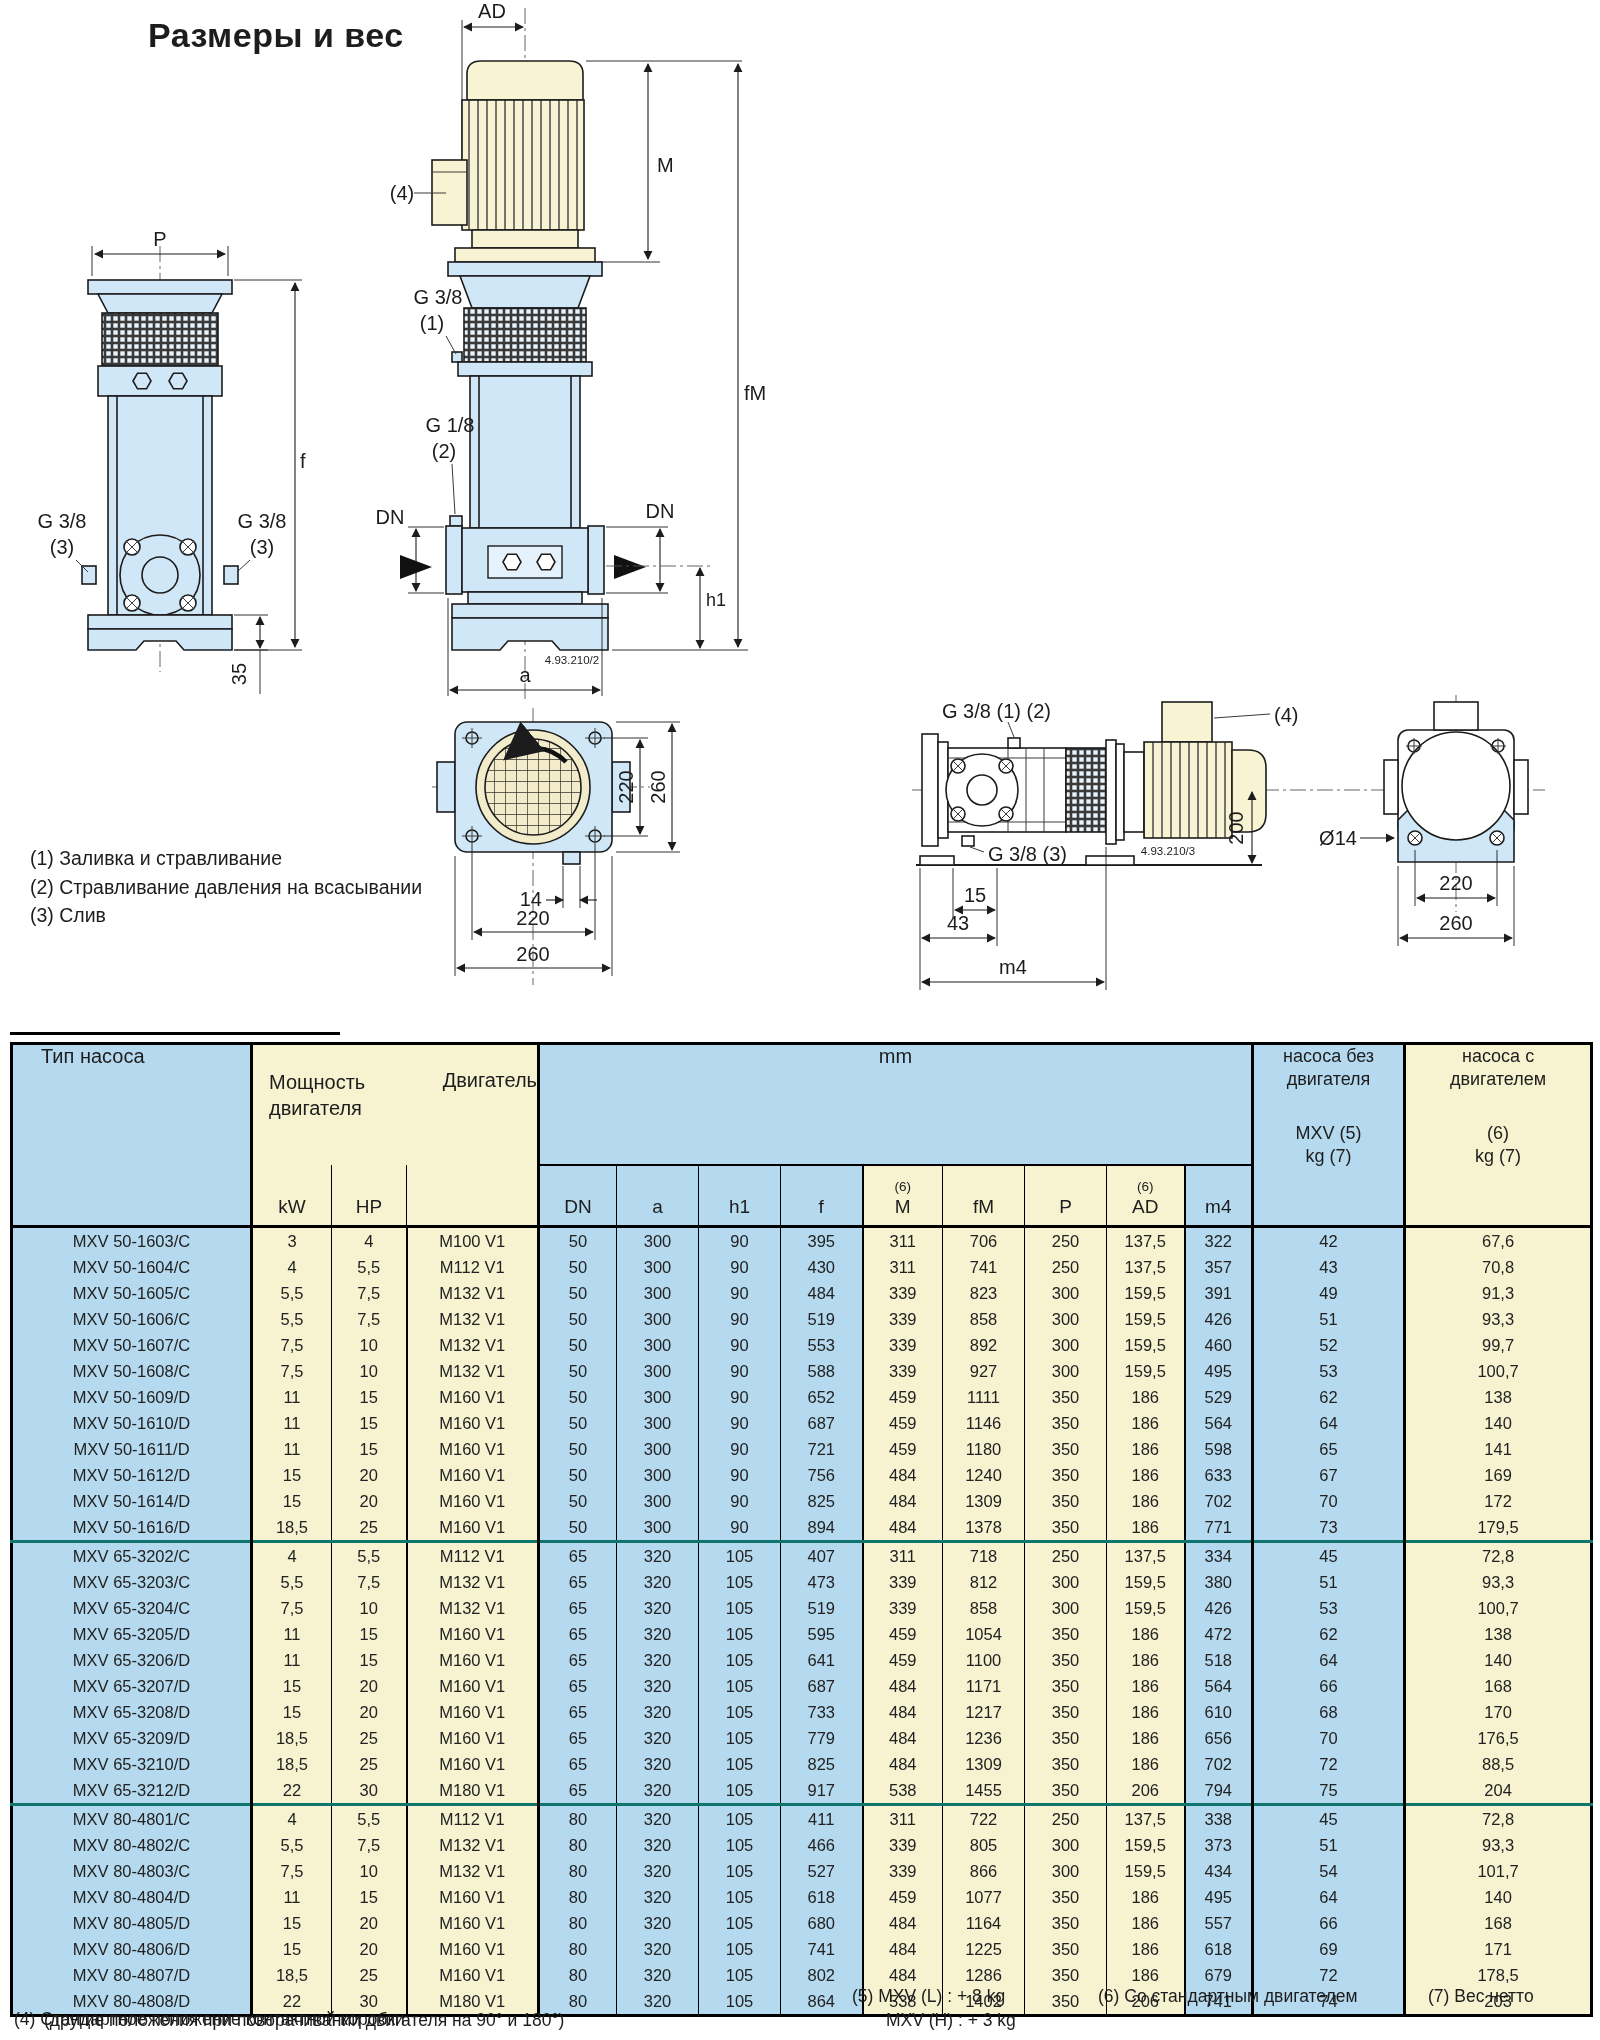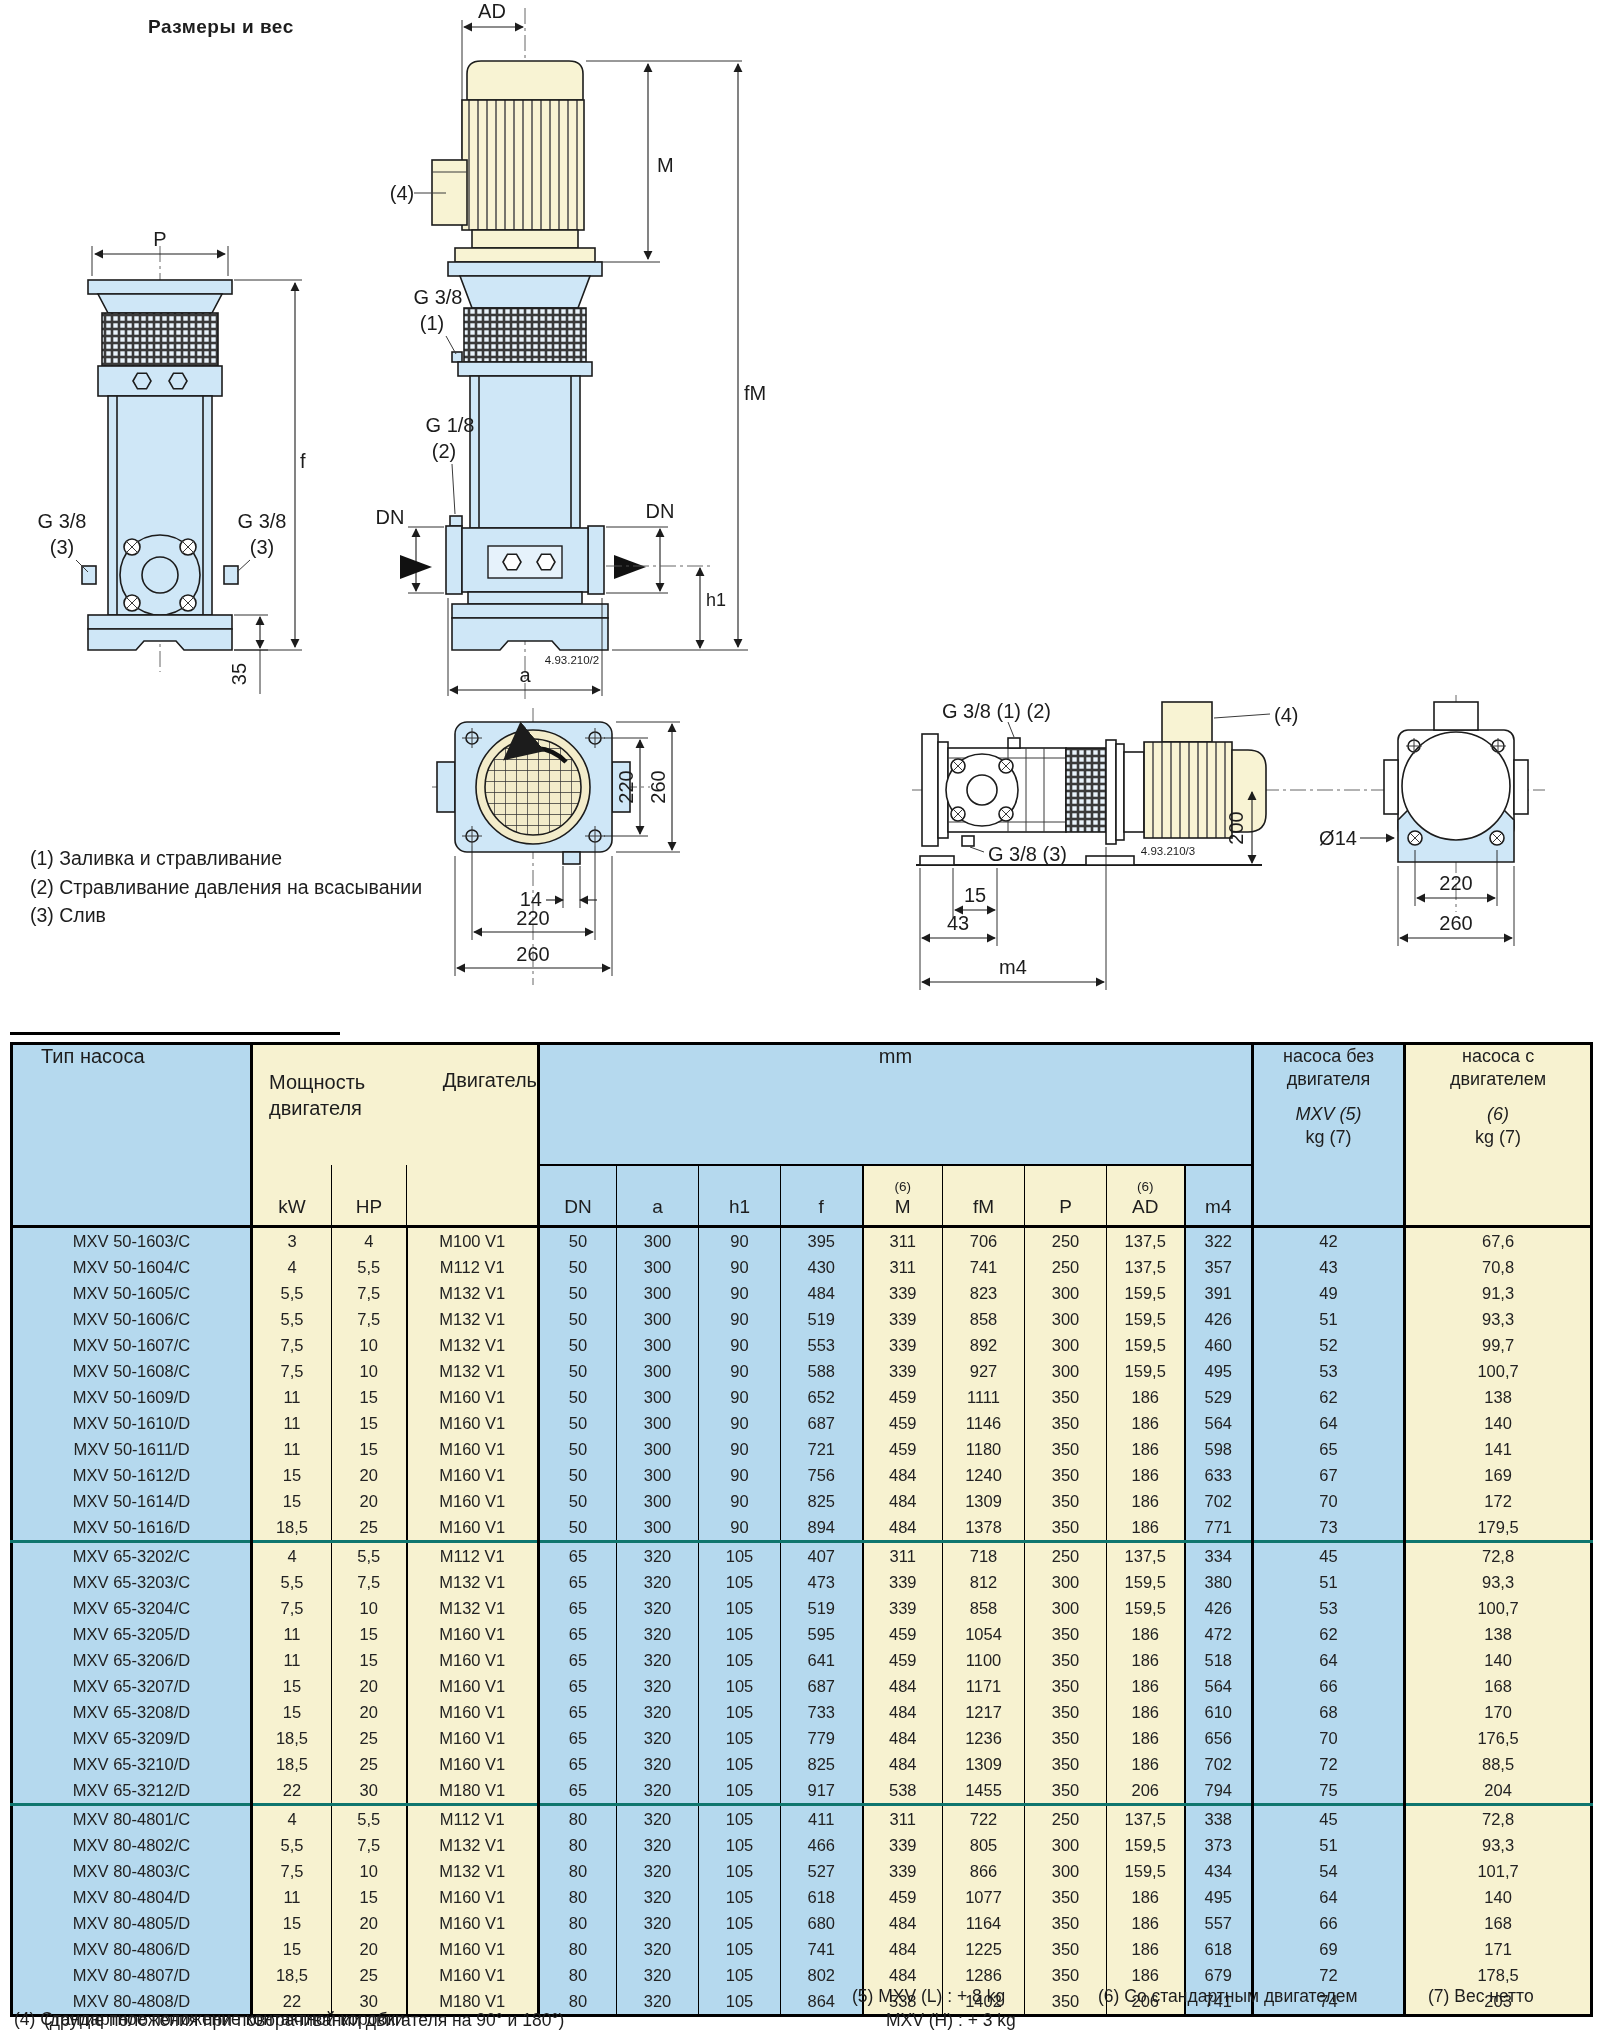--- a/index.html
+++ b/index.html
@@ -1,21 +1,21 @@
 <!DOCTYPE html>
 <html><head>
 <meta charset="utf-8">
 <style>
   html,body{margin:0;padding:0;}
   body{
     width:1600px;height:2040px;position:relative;background:#ffffff;
     font-family:"Liberation Sans",sans-serif;color:#1d1d1d;overflow:hidden;
   }
   .abs{position:absolute;}
-  #page-title{left:148px;top:16px;font-size:19px;font-weight:bold;letter-spacing:.5px;}
+  #page-title{left:148px;top:16px;font-size:34px;font-weight:bold;letter-spacing:.5px;}
   #notes{left:30px;top:844px;font-size:19.5px;line-height:28.5px;}
   #toprule{left:10px;top:1032px;width:330px;height:2.5px;background:#000;}
 
   svg#draw{position:absolute;left:0;top:0;font-family:"Liberation Sans",sans-serif;}
   .ln{fill:none;stroke:#1c1c1c;stroke-width:1.6;}
   .thin{fill:none;stroke:#3a3a3a;stroke-width:1;}
   .blue{fill:#cfe7f7;stroke:#1c1c1c;stroke-width:1.6;}
   .cream{fill:#f8f3d3;stroke:#1c1c1c;stroke-width:1.6;}
   .white{fill:#ffffff;stroke:#1c1c1c;stroke-width:1.6;}
   .dim{stroke:#1c1c1c;stroke-width:1.1;fill:none;}
@@ -41,21 +41,21 @@
   th.pump{text-align:left;vertical-align:middle;padding-left:28px;font-size:20px;border-right:3px solid #000;}
   th.power{text-align:left;padding:24px 0 0 16px;font-size:20px;line-height:26px;}
   th.motor{text-align:right;padding:24px 0 0 10px;font-size:20px;}
   th.mmh{vertical-align:middle;font-size:20px;border-left:3px solid #000;border-bottom:2px solid #000;}
   th.sub{font-size:19px;padding-bottom:7px;}
   th.sub .s6{display:block;font-size:13.5px;line-height:15px;padding-bottom:2px;}
   th.subl{border-left:1.6px solid #000;}
   th.subl2{border-left:2.2px solid #000;}
   th.subl3{border-left:3px solid #000;}
   th.kg{vertical-align:middle;font-size:18px;line-height:23px;border-left:3px solid #000;}
-  th.kg .gap{margin-top:12px;display:block;font-style:italic;}
+  th.kg .gap{margin-top:31px;display:block;}
   tbody.grp tr:first-child td{border-top:3px solid #0f766e;}
 
   #footnotes div{position:absolute;font-size:17.5px;}
 </style>
 </head>
 <body>
 
 <div class="abs" id="page-title">Размеры и вес</div>
 
 <svg id="draw" width="1600" height="1032" viewBox="0 0 1600 1032">

